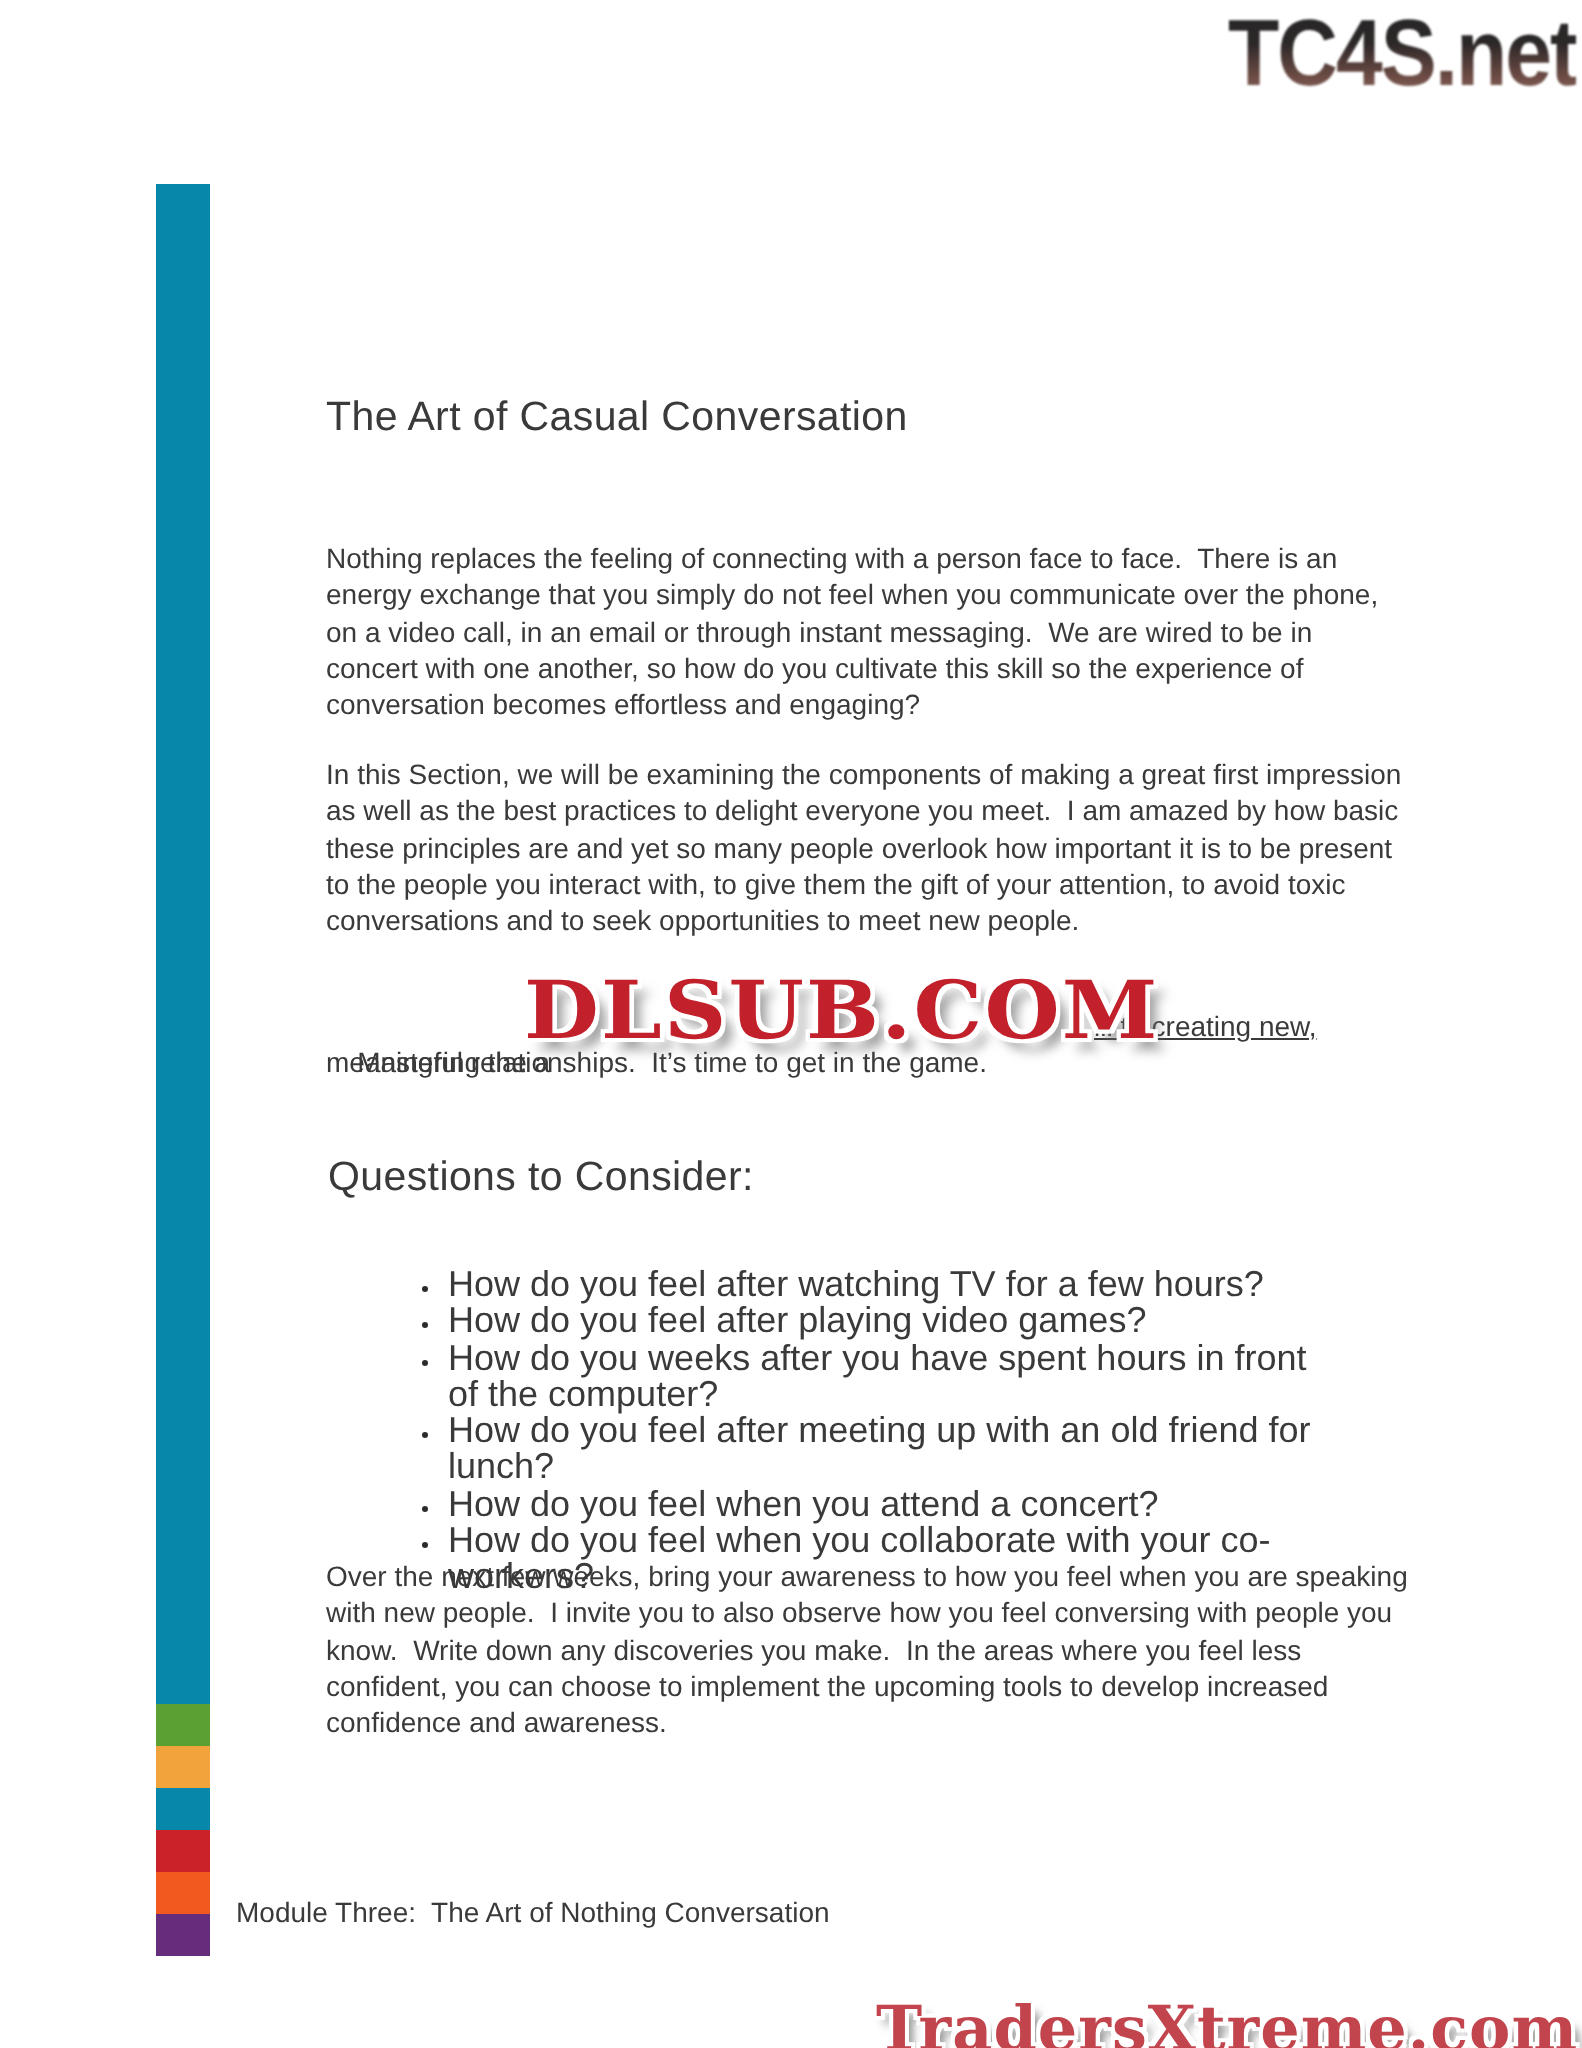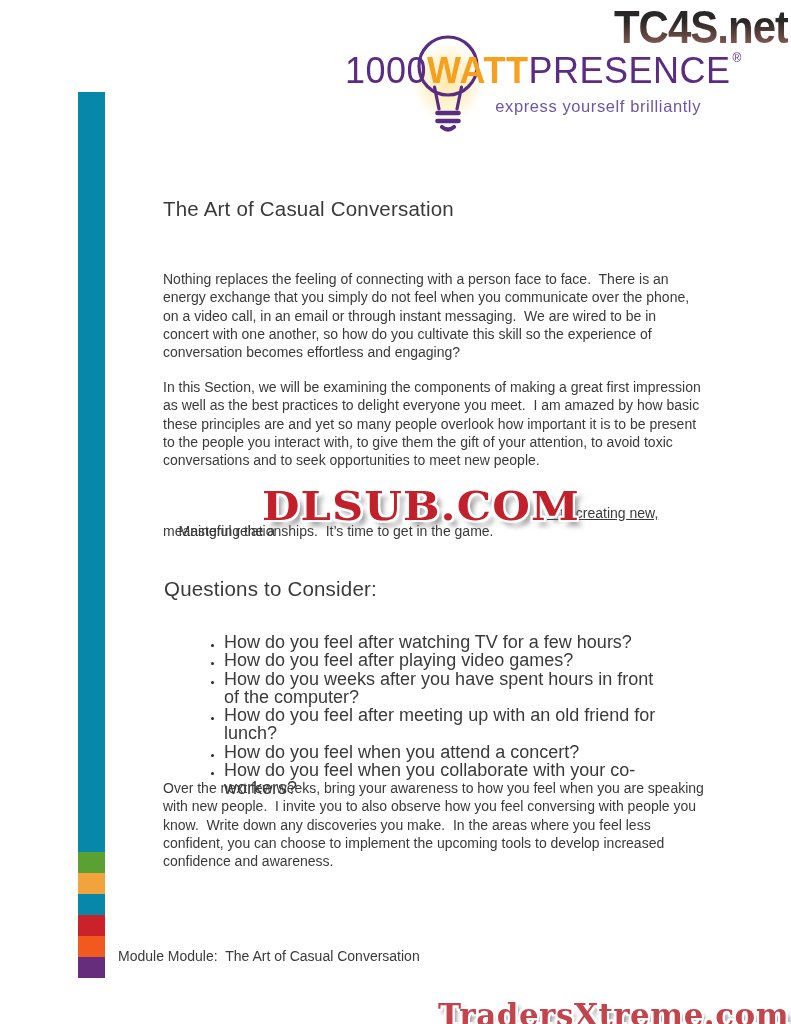--- a/index.html
+++ b/index.html
@@ -109,35 +109,20 @@
     margin-top: 14px;
   }
 </style>
 </head>
 <body>
 
 <div class="page">
 
   <div class="tc4s">TC4S.net</div>
 
-  <div class="logo">
-    <div class="logo-main">
-      <span class="bulb-glow"></span>
-      <svg class="bulb-svg" width="80" height="104" viewBox="0 0 80 104">
-        <circle cx="40" cy="36" r="29" fill="none" stroke="#5b2d82" stroke-width="3.2"></circle>
-        <path d="M 26.5 57 L 31 79" fill="none" stroke="#5b2d82" stroke-width="3.2" stroke-linecap="round"></path>
-        <path d="M 53.5 57 L 49 79" fill="none" stroke="#5b2d82" stroke-width="3.2" stroke-linecap="round"></path>
-        <line x1="29.5" y1="83" x2="50.5" y2="83" stroke="#5b2d82" stroke-width="4.6" stroke-linecap="round"></line>
-        <line x1="29.5" y1="91" x2="50.5" y2="91" stroke="#5b2d82" stroke-width="4.6" stroke-linecap="round"></line>
-        <path d="M 34 97 Q 40 102 46 97" fill="none" stroke="#5b2d82" stroke-width="4.2" stroke-linecap="round"></path>
-      </svg>
-      <span class="seg logo-1000">1000</span><span class="seg logo-watt">WATT</span><span class="seg logo-presence">PRESENCE</span><span class="logo-reg">®</span>
-    </div>
-    <div class="tagline">express yourself brilliantly</div>
-  </div>
 
   <div class="accent-bar">
     <div class="accent-main" style="background-color: rgb(7, 135, 170);"></div>
     <div class="accent-seg" style="background-color: rgb(91, 160, 51);"></div>
     <div class="accent-seg" style="background-color: rgb(242, 163, 59);"></div>
     <div class="accent-seg" style="background-color: rgb(7, 135, 170);"></div>
     <div class="accent-seg" style="background-color: rgb(203, 33, 40);"></div>
     <div class="accent-seg" style="background-color: rgb(241, 89, 31);"></div>
     <div class="accent-seg" style="background-color: rgb(101, 45, 123);"></div>
   </div>
@@ -160,19 +145,19 @@
     <li>How do you feel after watching TV for a few hours?</li>
     <li>How do you feel after playing video games?</li>
     <li>How do you weeks after you have spent hours in front of the computer?</li>
     <li>How do you feel after meeting up with an old friend for lunch?</li>
     <li>How do you feel when you attend a concert?</li>
     <li>How do you feel when you collaborate with your co-workers?</li>
   </ul>
 
   <p class="para p4">Over the next few weeks, bring your awareness to how you feel when you are speaking with new people.  I invite you to also observe how you feel conversing with people you know.  Write down any discoveries you make.  In the areas where you feel less confident, you can choose to implement the upcoming tools to develop increased confidence and awareness.</p>
 
-  <div class="doc-footer">Module Module:  The Art of Casual Conversation</div>
+  <div class="doc-footer">Module Three:  The Art of Nothing Conversation</div>
 
   <div class="dlsub">DLSUB.COM</div>
 
   <div class="traders">TradersXtreme.com</div>
 
 </div>
 
 </body></html>

